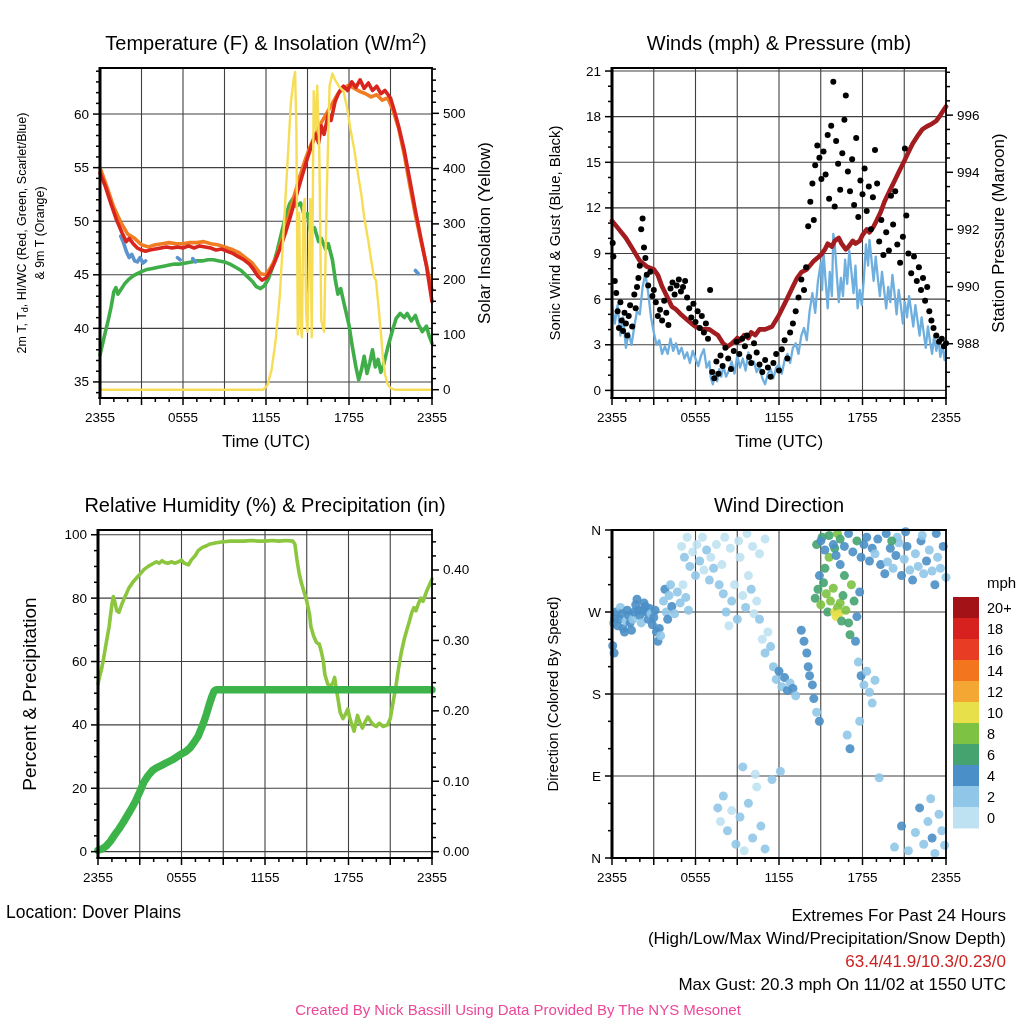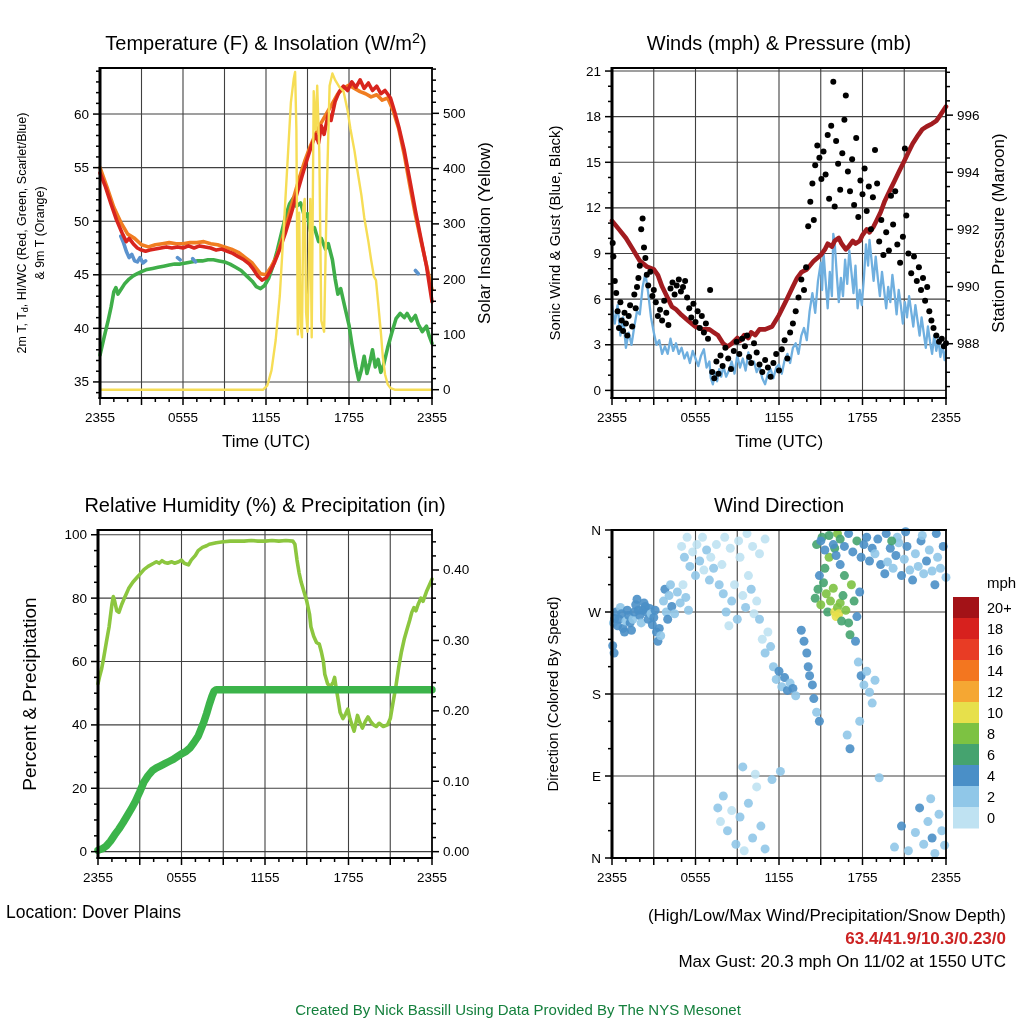--- a/index.html
+++ b/index.html
@@ -4,22 +4,22 @@
 <style>
   html,body{margin:0;padding:0;}
   body{
     width:1024px;height:1024px;position:relative;background:#ffffff;
     font-family:"Liberation Sans", sans-serif;overflow:hidden;
   }
   #charts{position:absolute;left:0;top:0;}
   svg text{font-family:"Liberation Sans", sans-serif;fill:#000;}
   .footer-left{position:absolute;left:6px;top:901px;font-size:17.5px;line-height:22px;color:#000;}
   .footer-right{position:absolute;right:18px;top:904px;text-align:right;font-size:17px;line-height:23px;color:#000;}
-  .extremes{font-weight:700;}
-  .credit{position:absolute;left:0;right:0;top:1001px;text-align:center;font-size:15px;color:#15803d;padding-left:12px;}
+  .extremes{font-weight:400;}
+  .credit{position:absolute;left:0;right:0;top:1001px;text-align:center;font-size:15px;color:#ec4899;padding-left:12px;}
 </style>
 </head>
 <body>
 
 <div>
   <svg id="charts" width="1024" height="1024" viewBox="0 0 1024 1024">
       <g>
         <line x1="141.5" x2="141.5" y1="68" y2="398" stroke="#404040" stroke-width="1.1"></line>
         <line x1="183" x2="183" y1="68" y2="398" stroke="#404040" stroke-width="1.1"></line>
         <line x1="224.5" x2="224.5" y1="68" y2="398" stroke="#404040" stroke-width="1.1"></line>
@@ -858,19 +858,20 @@
           <text x="987" y="817.5" font-size="14.5" text-anchor="start" dominant-baseline="central">0</text>
         </g>
       </g>
     </svg>
 
   <div class="footer-left">
     <div>Location: Dover Plains</div>
   </div>
 
   <div class="footer-right">
+    <div>Extremes For Past 24 Hours</div>
     <div>(High/Low/Max Wind/Precipitation/Snow Depth)</div>
     <div class="extremes" style="color: rgb(204, 34, 34);">63.4/41.9/10.3/0.23/0</div>
     <div>Max Gust: 20.3 mph On 11/02 at 1550 UTC</div>
   </div>
 
   <div class="credit">Created By Nick Bassill Using Data Provided By The NYS Mesonet</div>
 </div>
 
 </body></html>

